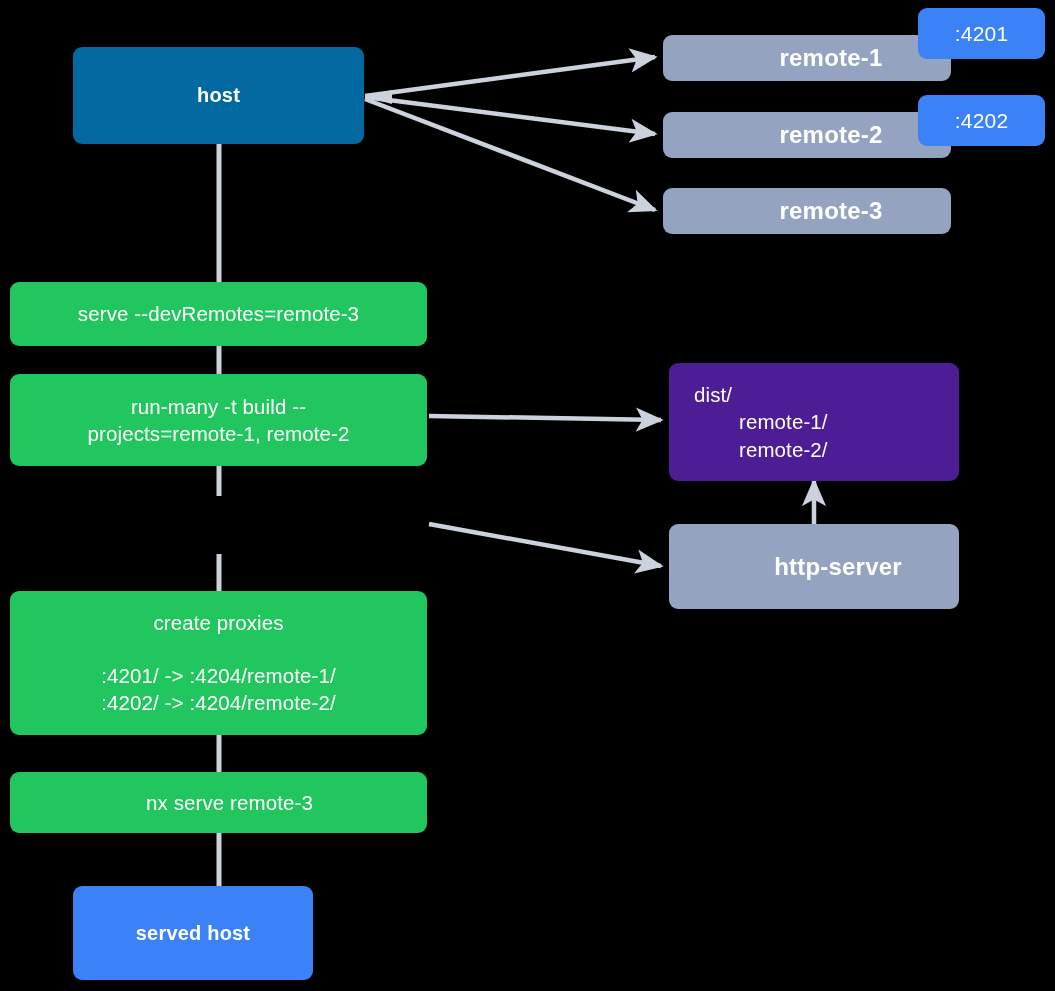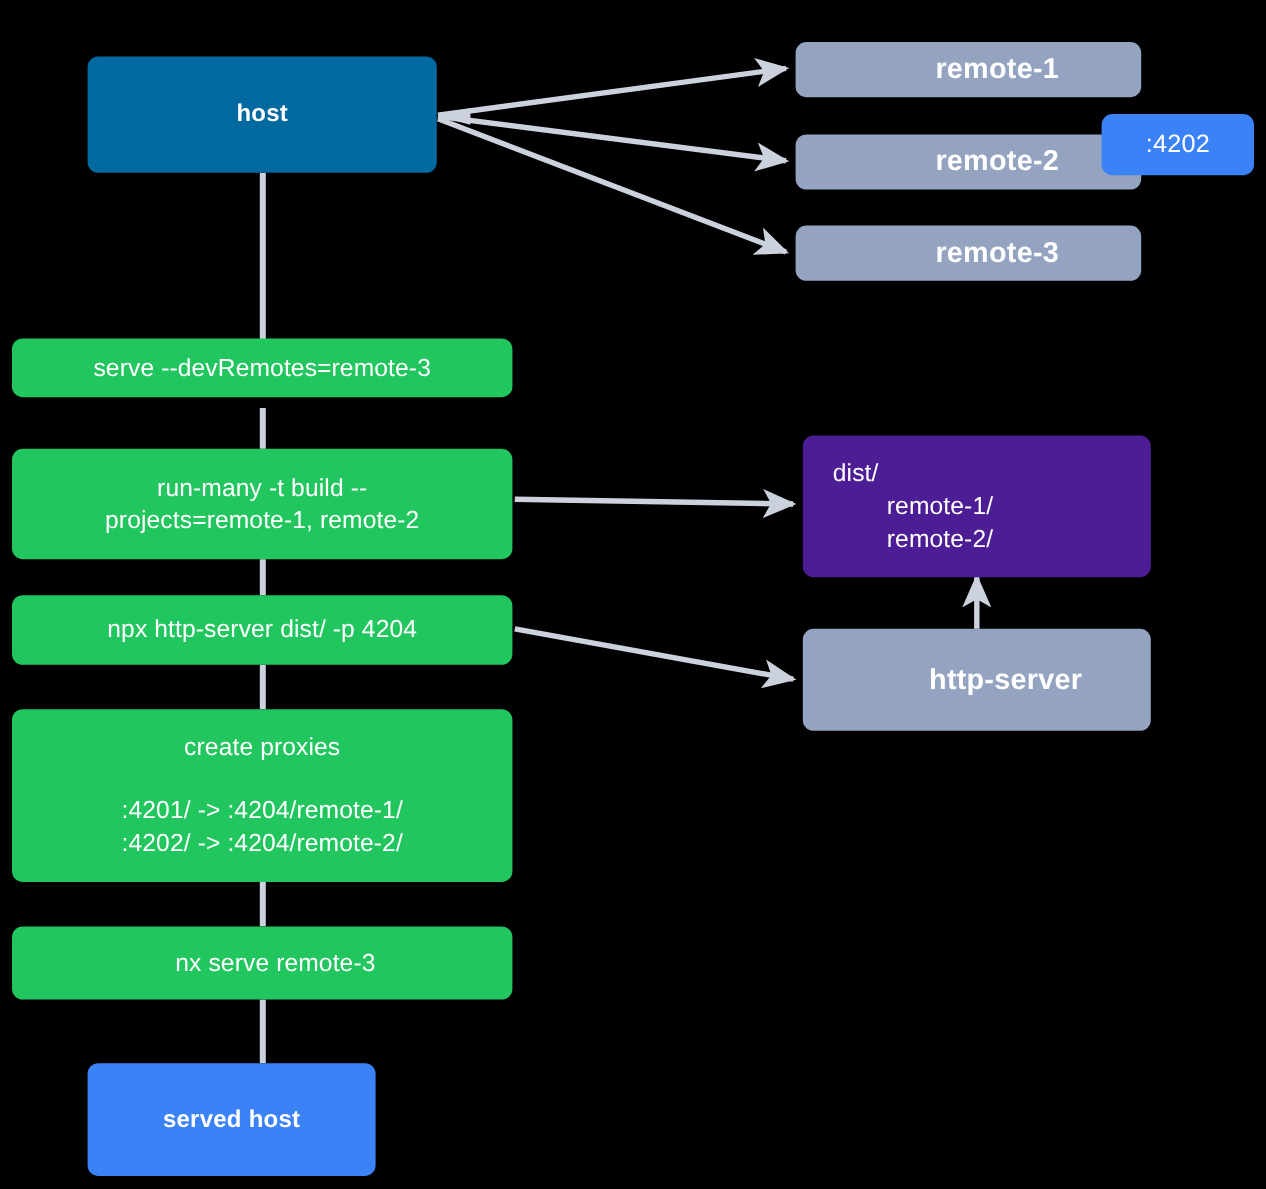--- a/index.html
+++ b/index.html
@@ -151,44 +151,44 @@
     </g>
   </svg>
 
   <div class="node node-host" style="left:73px; top:47px; width:291px; height:97px;">
     <span>host</span>
   </div>
 
   <div class="node node-gray" style="left:663px; top:35px; width:288px; height:46px;">
     <span>remote-1</span>
   </div>
+  <div class="port-badge" style="left:918px; top:8px; width:127px; height:51px;">
+    <span>:4201</span>
+  </div>
 
   <div class="node node-gray" style="left:663px; top:112px; width:288px; height:46px;">
     <span>remote-2</span>
   </div>
   <div class="port-badge" style="left:918px; top:95px; width:127px; height:51px;">
     <span>:4202</span>
   </div>
 
   <div class="node node-gray" style="left:663px; top:188px; width:288px; height:46px;align-items:center;">
     <span>remote-3</span>
   </div>
 
-  <div class="node node-cmd" style="left:10px; top:282px; width:417px; height:49px;">
+  <div class="node node-cmd" style="left:10px; top:282px; width:417px; height:64px;">
     <span>serve --devRemotes=remote-3</span>
   </div>
 
   <div class="node node-cmd cmd-multiline" style="left:10px; top:374px; width:417px; height:92px;">
     <span>run-many -t build --</span>
     <span>projects=remote-1, remote-2</span>
   </div>
 
-  <div class="node node-cmd" style="left:10px; top:496px; width:417px; height:58px;">
-    <span>npx http-server dist/ -p 4204</span>
-  </div>
 
   <div class="node node-cmd cmd-multiline" style="left:10px; top:591px; width:417px; height:144px; justify-content:flex-start; padding-top:18px;">
     <span class="proxy-title">create proxies</span>
     <span class="proxy-gap"></span>
     <span class="proxy-line">:4201/ -&gt; :4204/remote-1/</span>
     <span class="proxy-line">:4202/ -&gt; :4204/remote-2/</span>
   </div>
 
   <div class="node node-cmd" style="left:10px; top:772px; width:417px; height:61px;padding-left:32px;">
     <span>nx serve remote-3</span>

